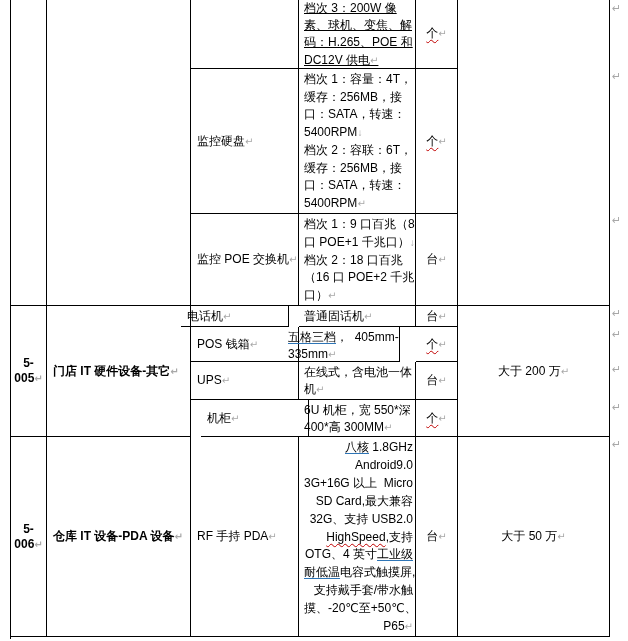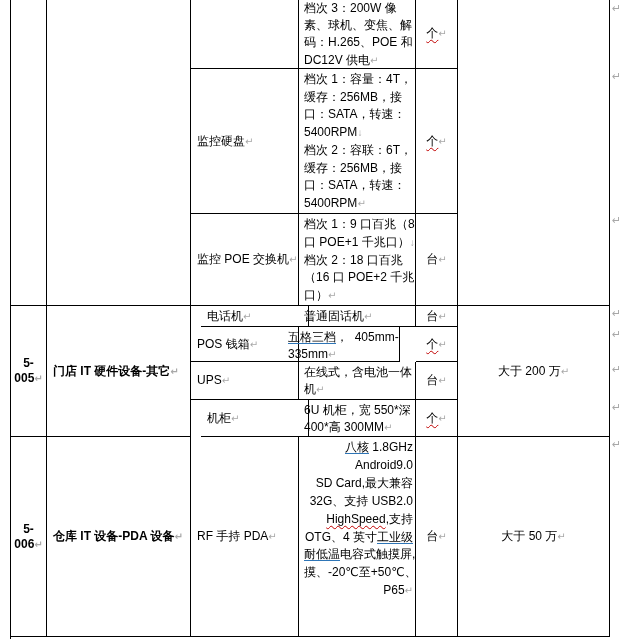--- a/index.html
+++ b/index.html
@@ -18,21 +18,21 @@
   }
   .cell{
     position:absolute;
     box-sizing:border-box;
     border-right:1px solid #000;
     border-bottom:1px solid #000;
     overflow:hidden;
   }
   .ln{white-space:pre;line-height:15px;}
   .spec{padding:2px 2px 0 5px;}
-  .spec.lh-a .ln{line-height:17.2px;}
+  .spec.lh-a .ln{line-height:17.2px;text-decoration:underline;}
   .spec.lh-hdd .ln{line-height:17.7px;}
   .spec.lh-poe .ln{line-height:17.8px;}
   .spec.lh-sm .ln{line-height:16.5px;}
   .spec.lh-pda .ln{line-height:17.9px;}
   .vc{display:flex;flex-direction:column;justify-content:center;}
   .hc{align-items:center;text-align:center;}
   .pad-l{padding-left:6px;}
   .bold{font-weight:bold;}
   .seg-p,.seg-d{color:#a8a8a8;font-size:10px;}
   .seg-bu{text-decoration:underline;text-decoration-color:#2e75b6;text-underline-offset:2px;text-decoration-thickness:1px;}
@@ -65,21 +65,21 @@
         <div class="ln"><span>仓库 IT 设备-PDA 设备</span><span class="seg-p">↵</span></div>
       </div>
 
     <div class="cell" style="left:180px;top:0;width:108px;height:71px;"></div>
     <div class="cell vc pad-l" style="left:180px;top:71px;width:108px;height:145px;">
         <div class="ln"><span>监控硬盘</span><span class="seg-p">↵</span></div>
       </div>
     <div class="cell vc pad-l" style="left:180px;top:216px;width:108px;height:92px;">
         <div class="ln"><span>监控 POE 交换机</span><span class="seg-p">↵</span></div>
       </div>
-    <div class="cell vc pad-l" style="left:190px;top:308px;width:108px;height:21px;">
+    <div class="cell vc pad-l" style="left:170px;top:308px;width:108px;height:21px;">
         <div class="ln"><span>电话机</span><span class="seg-p">↵</span></div>
       </div>
     <div class="cell vc pad-l" style="left:180px;top:329px;width:108px;height:35px;">
         <div class="ln"><span>POS 钱箱</span><span class="seg-p">↵</span></div>
       </div>
     <div class="cell vc pad-l" style="left:180px;top:364px;width:108px;height:38px;">
         <div class="ln"><span>UPS</span><span class="seg-p">↵</span></div>
       </div>
     <div class="cell vc pad-l" style="left:180px;top:402px;width:108px;height:37px;margin-left:10px;">
         <div class="ln"><span>机柜</span><span class="seg-p">↵</span></div>
@@ -122,25 +122,27 @@
         <div class="ln"><span>在线式，含电池一体</span></div>
         <div class="ln"><span>机</span><span class="seg-p">↵</span></div>
       </div>
     <div class="cell spec lh-sm" style="left:288px;top:402px;width:117px;height:37px;">
         <div class="ln"><span>6U 机柜，宽 550*深</span></div>
         <div class="ln"><span>400*高 300MM</span><span class="seg-p">↵</span></div>
       </div>
     <div class="cell spec lh-pda" style="left:288px;top:439px;width:117px;height:200px;text-align:right;">
         <div class="ln"><span class="seg-bu">八核</span><span> 1.8GHz</span></div>
         <div class="ln"><span>Android9.0</span></div>
+        <div class="ln"><span>3G+16G 以上  Micro</span></div>
         <div class="ln"><span>SD Card,最大兼容</span></div>
         <div class="ln"><span>32G、支持 USB2.0</span></div>
         <div class="ln"><span class="seg-rw">HighSpeed</span><span>,支持</span></div>
         <div class="ln"><span>OTG、4 英寸</span><span class="seg-bu">工业级</span></div>
         <div class="ln"><span class="seg-bu">耐低温</span><span>电容式触摸屏,</span></div>
+        <div class="ln"><span>支持戴手套/带水触</span></div>
         <div class="ln"><span>摸、-20℃至+50℃、I</span></div>
         <div class="ln"><span>P65</span><span class="seg-p">↵</span></div>
       </div>
 
     <div class="cell vc hc" style="left:405px;top:0;width:42px;height:71px;">
         <div class="ln"><span class="seg-rw">个</span><span class="seg-p">↵</span></div>
       </div>
     <div class="cell vc hc" style="left:405px;top:71px;width:42px;height:145px;">
         <div class="ln"><span class="seg-rw">个</span><span class="seg-p">↵</span></div>
       </div>

